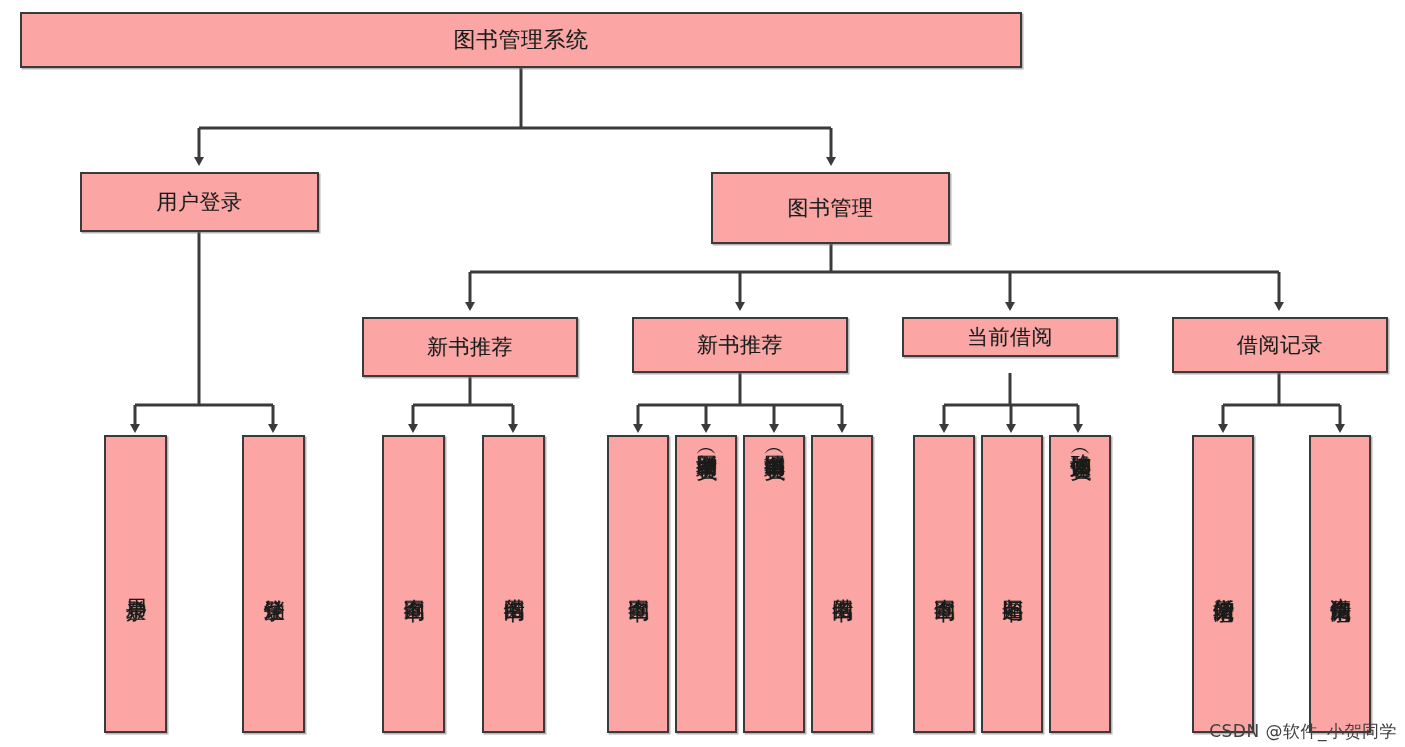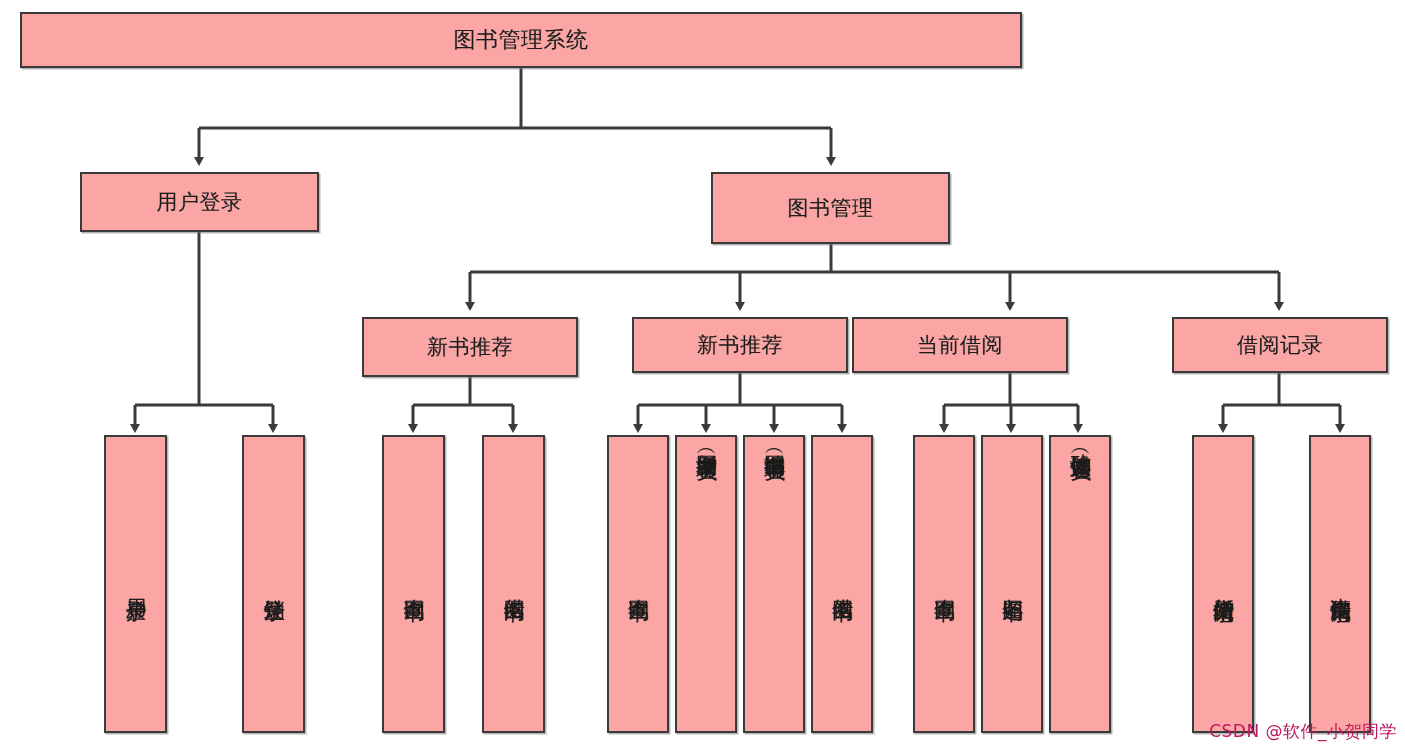--- a/index.html
+++ b/index.html
@@ -58,21 +58,21 @@
   }
   .node.vertical.center .label {
     align-self: center;
   }
   .node.root .label { font-size: 22px; }
   .watermark {
     position: absolute;
     right: 8px;
     bottom: 4px;
     font-size: 17px;
-    color: #be185d;
+    color: #404040;
     letter-spacing: 0.5px;
     white-space: nowrap;
   }
 </style>
 </head>
 <body>
 
 <div id="canvas">
 
   <svg class="edges" viewBox="0 0 1405 747">
@@ -147,21 +147,21 @@
   <div class="node" style="left:711px; top:172px; width:239px; height:72px;">
     <span class="label">图书管理</span>
   </div>
 
   <div class="node" style="left:362px; top:317px; width:216px; height:60px;">
     <span class="label">新书推荐</span>
   </div>
   <div class="node" style="left:632px; top:317px; width:216px; height:56px;">
     <span class="label">新书推荐</span>
   </div>
-  <div class="node" style="left:852px; top:317px; width:216px; height:56px;">
+  <div class="node" style="left:902px; top:317px; width:216px; height:40px;">
     <span class="label">当前借阅</span>
   </div>
   <div class="node" style="left:1172px; top:317px; width:216px; height:56px;text-align:center;">
     <span class="label">借阅记录</span>
   </div>
 
   <div class="node vertical center" style="left:104px; top:435px; width:63px; height:298px;">
     <span class="label">用户登录</span>
   </div>
   <div class="node vertical center" style="left:242px; top:435px; width:63px; height:298px;">

